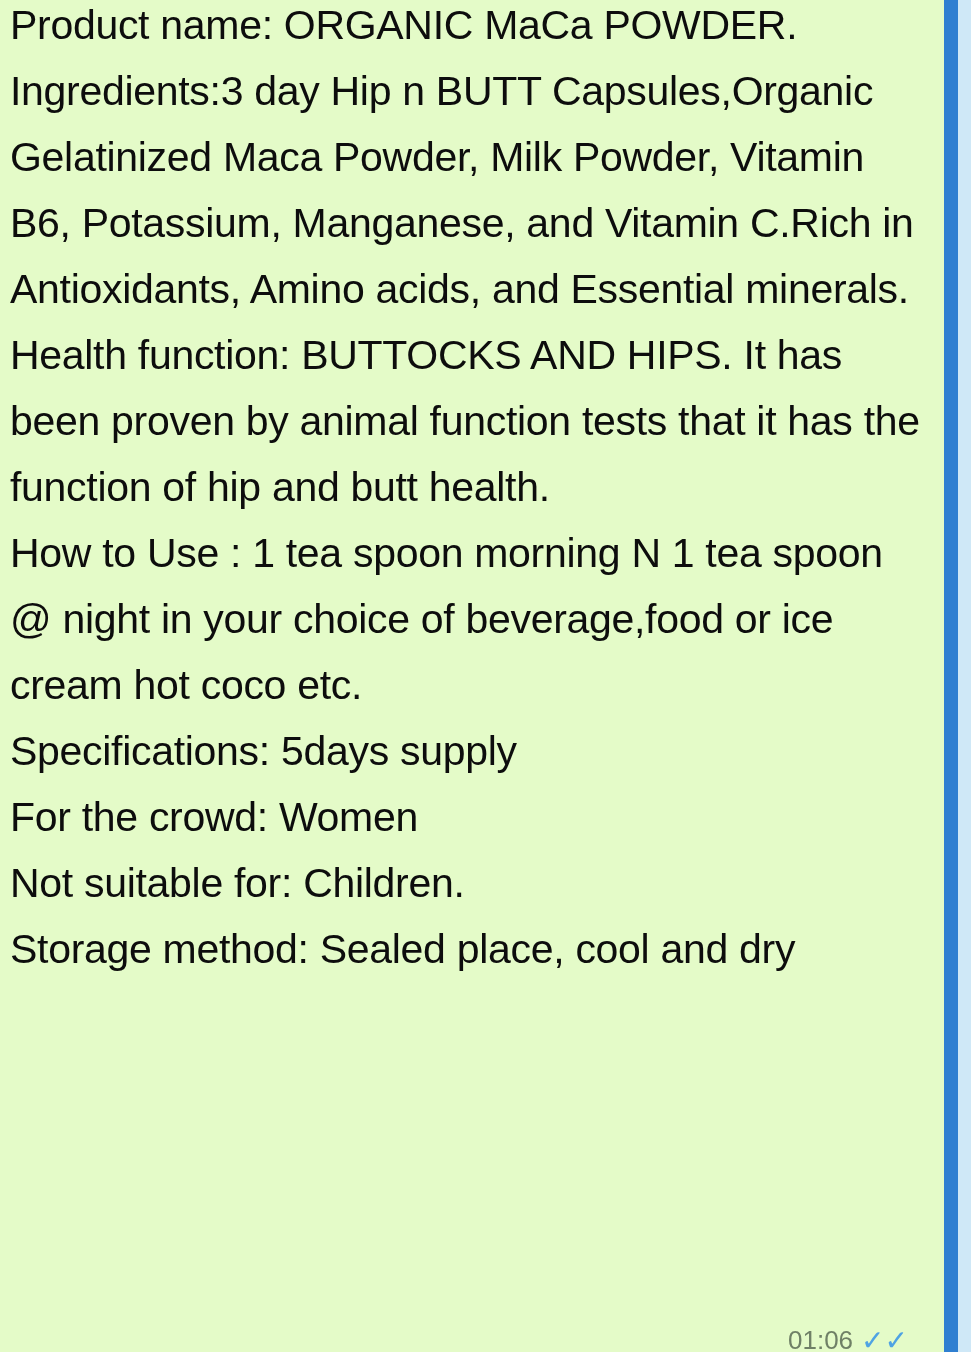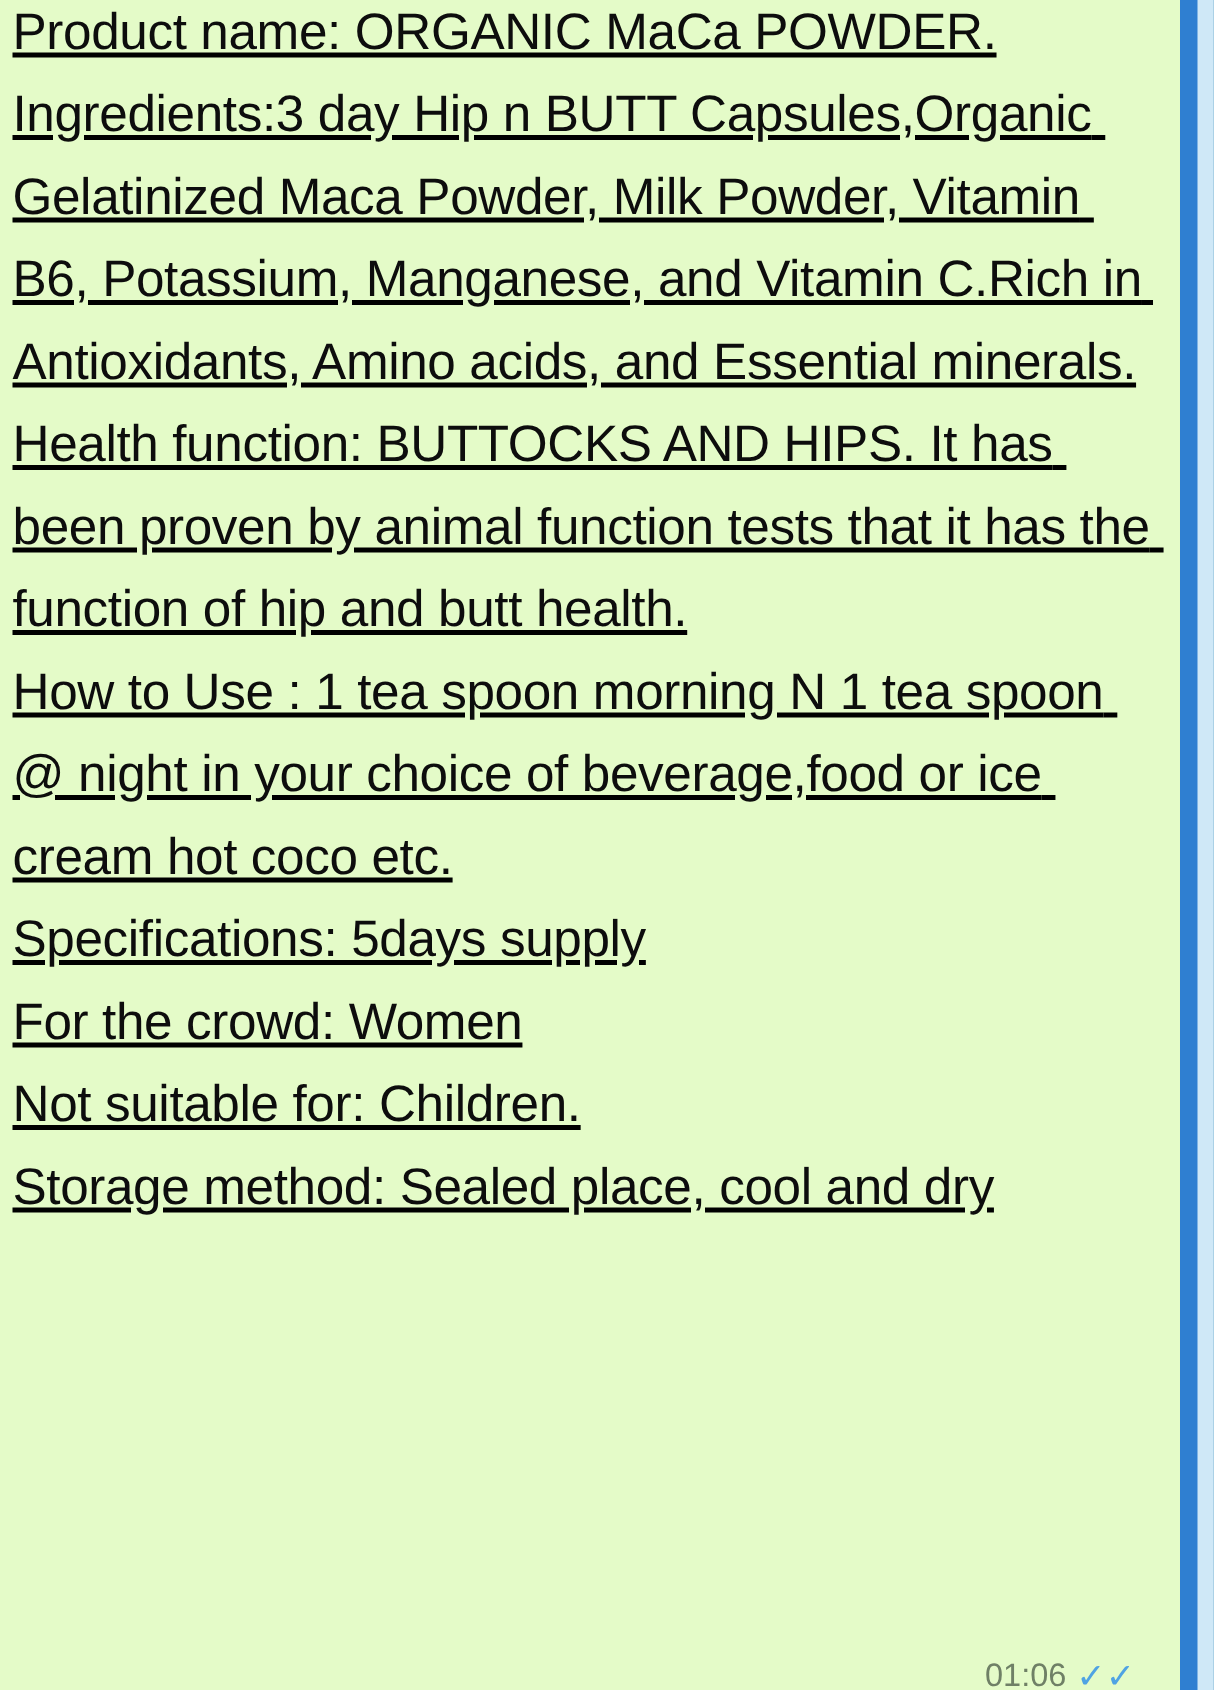--- a/index.html
+++ b/index.html
@@ -23,21 +23,20 @@
   .message-bubble {
     position: absolute;
     left: 0;
     top: 0;
     width: 944px;
     height: 1352px;
     background: #e4fbc8;
     box-sizing: border-box;
     padding: 0px 10px 0 10px;
     overflow: hidden;
-    text-decoration: underline;
   }
   .msg-text {
     font-size: 41px;
     line-height: 66px;
     color: #0d0d0d;
     white-space: pre-wrap;
     font-family: "Liberation Sans", sans-serif;
     letter-spacing: -0.3px;
     margin-top: -8px;
   }

